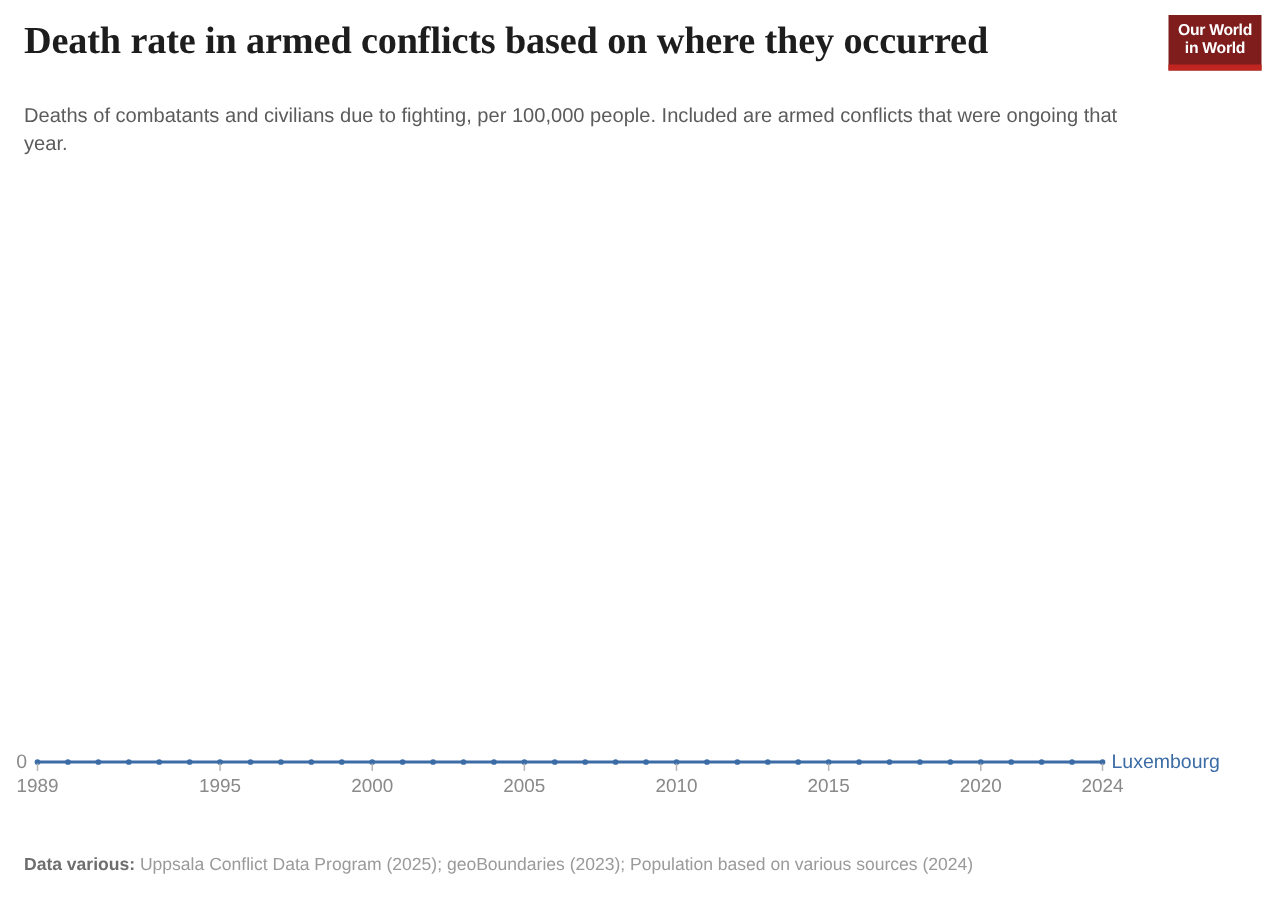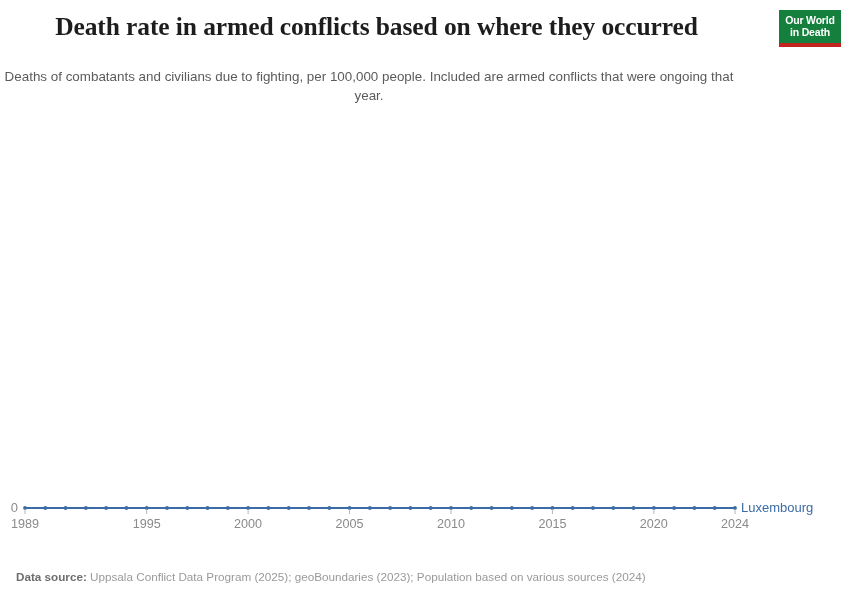--- a/index.html
+++ b/index.html
@@ -14,24 +14,23 @@
     position: relative;
     width: 850px;
     height: 600px;
     background: #ffffff;
     overflow: hidden;
   }
 
   
   .header {
     position: absolute;
-    left: 4px;
+    left: 16px;
     top: 12px;
     width: 745px;
-    text-align: center;
   }
   .chart-title {
     font-family: "Liberation Serif", "DejaVu Serif", serif;
     font-size: 25.5px;
     font-weight: 700;
     color: #1d1d1d;
     letter-spacing: -0.1px;
     line-height: 1.18;
     white-space: nowrap;
   }
@@ -44,21 +43,21 @@
     line-height: 1.42;
     width: 730px;
   }
 
   
   .owid-logo {
     position: absolute;
     right: 9px;
     top: 10px;
     width: 62px;
-    background: #15803d;
+    background: #7f1d1d;
     padding: 5px 5px 4px 5px;
     border-bottom: 4px solid #c0261f;
     text-align: center;
   }
   .owid-logo .l1, .owid-logo .l2 {
     display: block;
     color: #ffffff;
     font-family: "Liberation Sans", sans-serif;
     font-size: 10.5px;
     font-weight: 700;
@@ -112,21 +111,21 @@
 
 <div id="page">
 
   <div class="header">
     <div class="chart-title">Death rate in armed conflicts based on where they occurred</div>
     <div class="chart-subtitle">Deaths of combatants and civilians due to fighting, per 100,000 people. Included are armed conflicts that were ongoing that year.</div>
   </div>
 
   <div class="owid-logo">
     <span class="l1">Our World</span>
-    <span class="l2">in Death</span>
+    <span class="l2">in World</span>
   </div>
 
   <div class="plot-area">
     <svg class="plot-svg" id="plot-svg" width="850" height="432">
         <polyline points="25.00,412.00 45.29,412.00 65.57,412.00 85.86,412.00 106.14,412.00 126.43,412.00 146.71,412.00 167.00,412.00 187.29,412.00 207.57,412.00 227.86,412.00 248.14,412.00 268.43,412.00 288.71,412.00 309.00,412.00 329.29,412.00 349.57,412.00 369.86,412.00 390.14,412.00 410.43,412.00 430.71,412.00 451.00,412.00 471.29,412.00 491.57,412.00 511.86,412.00 532.14,412.00 552.43,412.00 572.71,412.00 593.00,412.00 613.29,412.00 633.57,412.00 653.86,412.00 674.14,412.00 694.43,412.00 714.71,412.00 735.00,412.00" fill="none" stroke="#3c6ca6" stroke-width="2.1" stroke-linejoin="round" stroke-linecap="round"></polyline>
         <circle cx="25.00" cy="412.00" r="1.9" fill="#3c6ca6"></circle>
         <circle cx="45.29" cy="412.00" r="1.9" fill="#3c6ca6"></circle>
         <circle cx="65.57" cy="412.00" r="1.9" fill="#3c6ca6"></circle>
         <circle cx="85.86" cy="412.00" r="1.9" fill="#3c6ca6"></circle>
         <circle cx="106.14" cy="412.00" r="1.9" fill="#3c6ca6"></circle>
@@ -178,18 +177,18 @@
         <text x="653.86" y="432.0" text-anchor="middle" fill="#8a8a8a" font-family="&quot;Liberation Sans&quot;, sans-serif" font-size="12.6">2020</text>
         <line x1="735.00" y1="413.0" x2="735.00" y2="418.0" stroke="#b6b6b6" stroke-width="1"></line>
         <text x="735.00" y="432.0" text-anchor="middle" fill="#8a8a8a" font-family="&quot;Liberation Sans&quot;, sans-serif" font-size="12.6">2024</text>
         <text x="741.0" y="416.0" text-anchor="start" fill="#3c6ca6" font-family="&quot;Liberation Sans&quot;, sans-serif" font-size="13">Luxembourg</text>
       </svg>
   </div>
 
   <div class="footer-rule"></div>
   <div class="footer">
     <div class="footer-line">
-      <span class="lbl">Data source:</span>
+      <span class="lbl">Data various:</span>
       <span>Uppsala Conflict Data Program (2025); geoBoundaries (2023); Population based on various sources (2024)</span>
     </div>
   </div>
 
 </div>
 
 </body></html>

